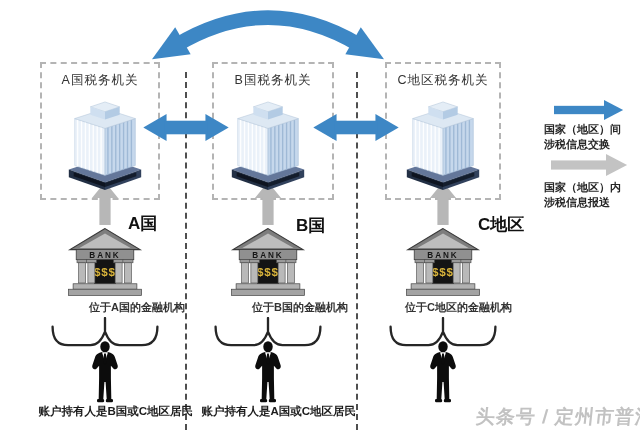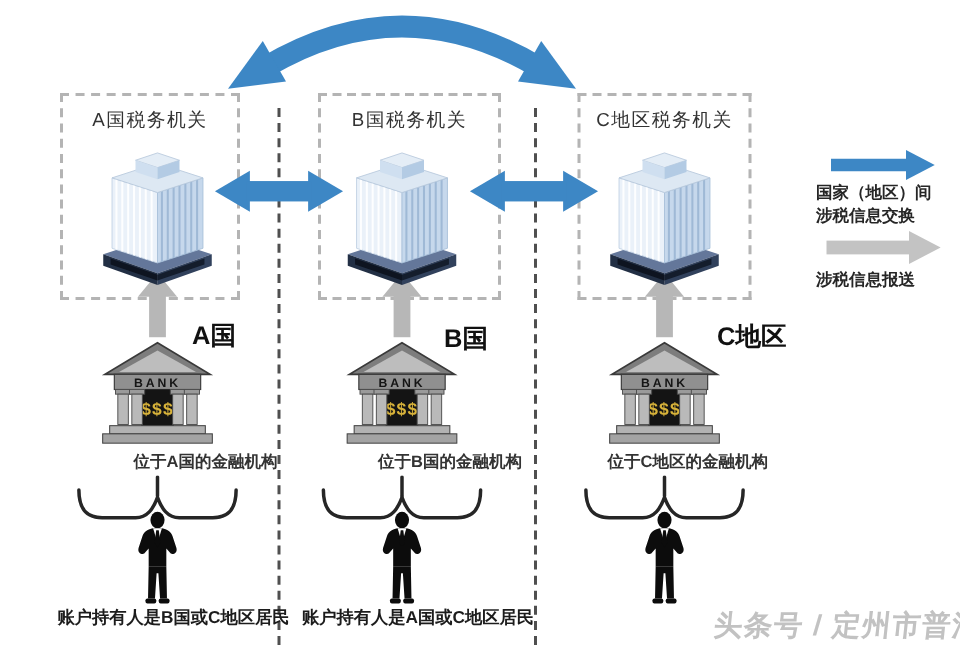--- a/index.html
+++ b/index.html
@@ -202,18 +202,19 @@
       <use href="#right-arrow"></use>
     </svg>
   <div class="legend-text" style="left:544px;top:122px">
     <div>国家（地区）间</div>
     <div>涉税信息交换</div>
   </div>
   <svg class="abs" style="left:549px;top:154px" width="81" height="22" viewBox="0 0 84 24" fill="#c3c3c3">
       <use href="#right-arrow"></use>
     </svg>
   <div class="legend-text" style="left:544px;top:180px">
+    <div>国家（地区）内</div>
     <div>涉税信息报送</div>
   </div>
 
   <div class="watermark" style="left:476px;top:404px">头条号 / 定州市普法</div>
 
 </div>
 
 </body></html>

